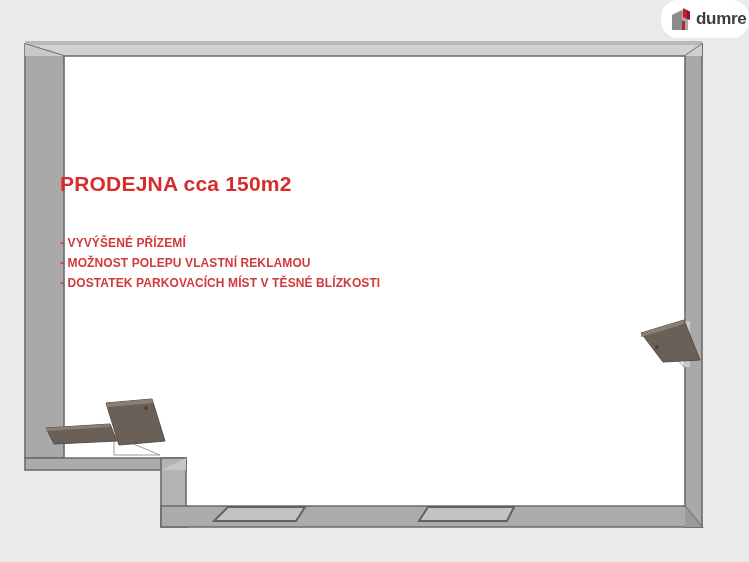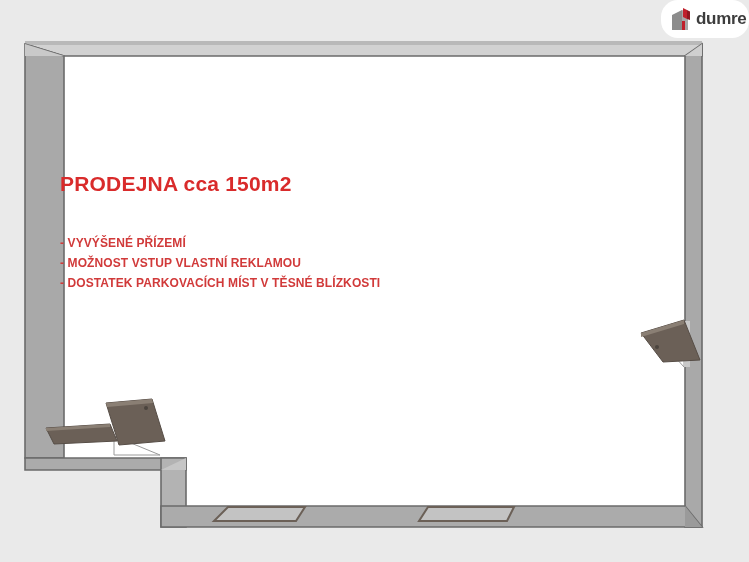--- a/index.html
+++ b/index.html
@@ -171,21 +171,21 @@
 
     <polygon points="46,428 110,424 117,441 54,444" fill="#6b6057" stroke="#564d46" stroke-width="1"></polygon>
     <polygon points="46,428 110,424 110,427 46,431" fill="#8a7f74" stroke="none"></polygon>
 
   </svg>
 
   <div class="room-text">
     <div class="room-title">PRODEJNA cca 150m2</div>
     <ul class="feature-list">
       <li>- VYVÝŠENÉ PŘÍZEMÍ</li>
-      <li>- MOŽNOST VSTUP VLASTNÍ REKLAMOU</li>
+      <li>- MOŽNOST POLEPU VLASTNÍ REKLAMOU</li>
       <li>- DOSTATEK PARKOVACÍCH MÍST V TĚSNÉ BLÍZKOSTI</li>
     </ul>
   </div>
 
 
   <div class="badge">
     <svg class="badge-icon" viewBox="0 0 23 25">
       <polygon points="2,8 12,3 12,23 2,23" fill="#8c8c8c"></polygon>
       <polygon points="12,3 18,6 18,23 12,23" fill="#a8a8a8"></polygon>
       <polygon points="13,1 17,3 17,12 13,10" fill="#c0202c"></polygon>

